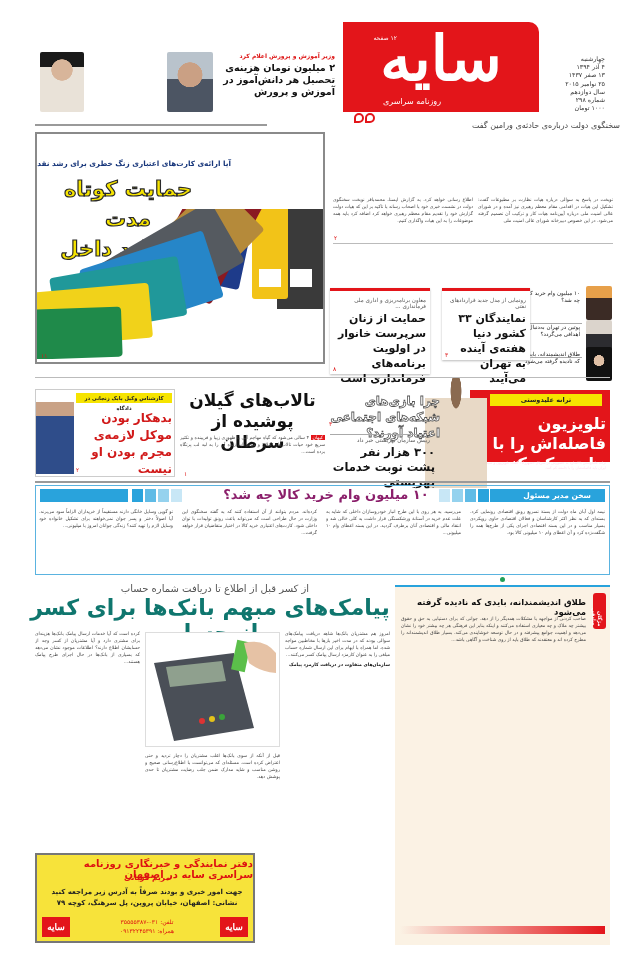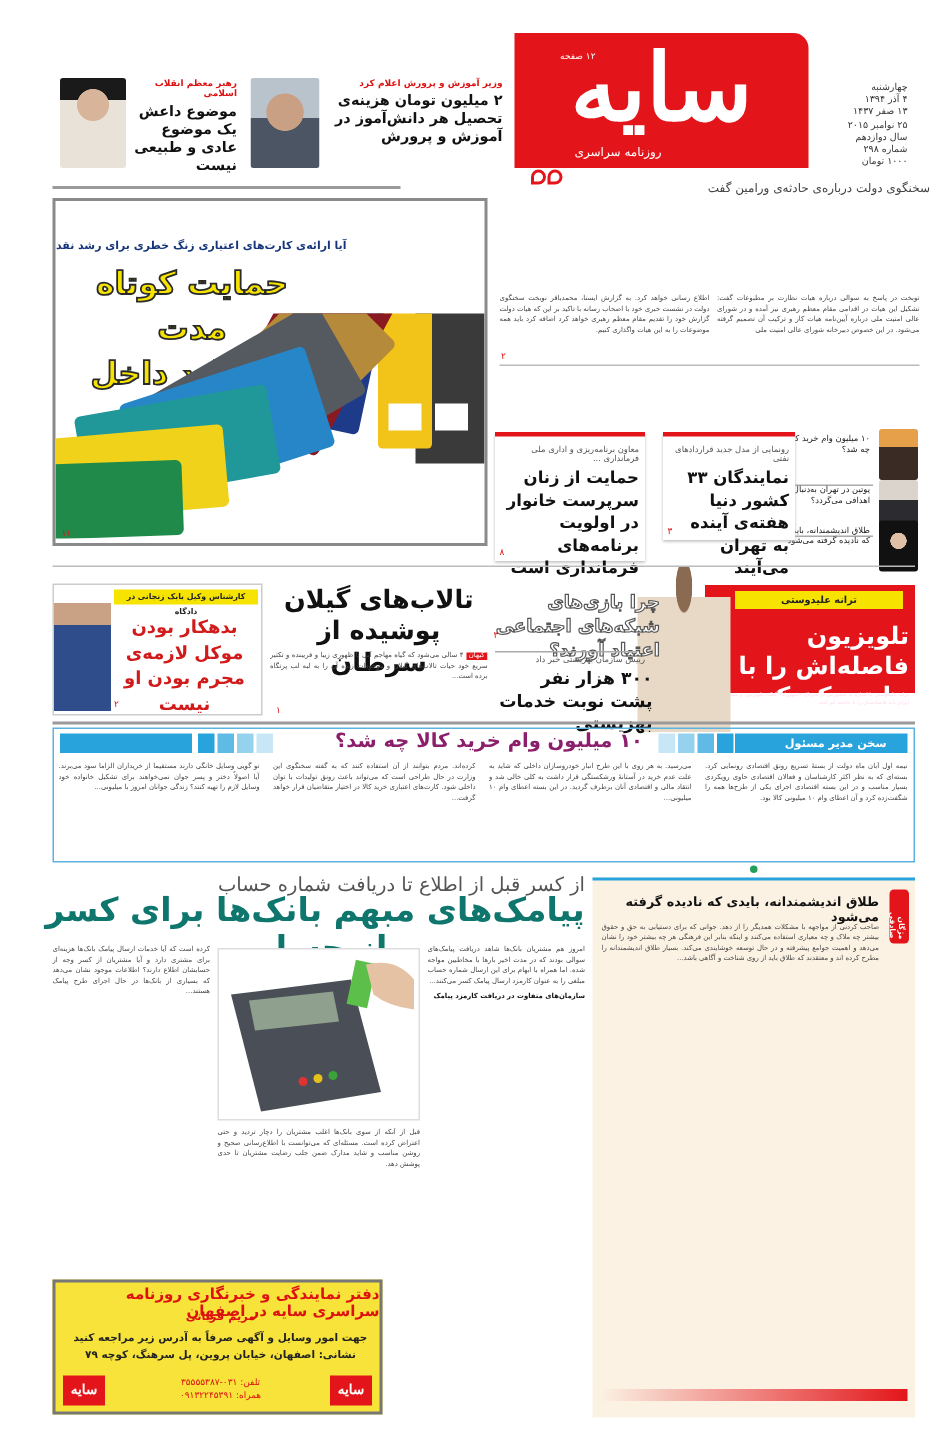--- a/index.html
+++ b/index.html
@@ -59,21 +59,21 @@
   .yellow-tag { background:#f6e400; font-size:6px; color:#222; font-weight:bold; text-align:center; }
 
   
   .editorial-bar { left: 35px; top: 485px; width: 575px; height: 90px; border: 1px solid #5ab3e0; }
   .ed-label { position:absolute; right: 4px; top: 3px; width: 115px; height: 13px; background: #29a3dc; color:#fff; font-size: 7.5px; line-height:13px; font-weight:bold; padding-right: 14px; }
   .sq { position:absolute; top: 3px; width: 11px; height: 13px; }
   .ed-head { position:absolute; left: 170px; top: 1px; width: 240px; text-align:center; font-size: 13px; font-weight:bold; color:#8b1f6b; }
   .ed-col { position:absolute; top: 22px; height: 62px; overflow:hidden; }
 
   
-  .bottom-kicker { left: 40px; top: 583px; width: 350px; text-align:right; font-size:13px; color:#555; }
+  .bottom-kicker { left: 40px; top: 583px; width: 350px; text-align:center; font-size:10px; color:#555; }
   .bottom-head { left: 30px; top: 595px; width: 360px; text-align:center; font-size: 22px; font-weight: bold; color: #0f766e; }
   .side-story { left: 395px; top: 585px; width: 215px; height: 360px; background: #fbf2e4; border-top: 2px solid #29a3dc; }
   .side-story .hd { position:absolute; right: 24px; top: 10px; width: 188px; font-size: 8.5px; font-weight: bold; color:#111; text-align:right; }
   .side-story .vtag { position:absolute; right: 4px; top: 6px; width: 13px; height: 36px; background:#e3151a; border-radius:3px; }
   .side-story .vtag span { display:block; writing-mode: vertical-rl; color:#fff; font-size: 5px; font-weight:bold; padding: 3px 3px; }
   .pos-img { left: 145px; top: 632px; width: 135px; height: 115px; background:#fff; border:1px solid #ddd; }
   .ad-box { left: 35px; top: 853px; width: 220px; height: 90px; background: #f7e33a; border: 2px solid #777; }
   .ad-box .t1 { position:absolute; left: 4px; top: 3px; width: 212px; text-align:right; font-size: 10px; font-weight:bold; color:#d11; }
   .ad-box .t2 { position:absolute; left: 4px; top: 18px; width: 212px; text-align:center; font-size: 7.5px; font-weight:bold; color:#d11; }
   .ad-box .t3 { position:absolute; left: 4px; top: 32px; width: 212px; text-align:center; font-size: 7px; font-weight:bold; color:#222; line-height: 11px; }
@@ -104,24 +104,20 @@
 <div class="abs teaser" style="left:165px; width:170px;">
   <div class="abs photo minister" style="right:122px; top:0; width:46px; height:60px;"></div>
   <div style="position:absolute; right:0; top:0; width:118px;">
     <div class="kicker">وزیر آموزش و پرورش اعلام کرد</div>
     <div class="head">۲ میلیون تومان هزینه‌ی تحصیل هر دانش‌آموز در آموزش و پرورش</div>
   </div>
 </div>
 
 <div class="abs teaser" style="left:40px; width:118px;">
   <div class="abs photo khamenei" style="left:0; top:0; width:44px; height:60px;"></div>
-  <div style="position:absolute; right:0; top:0; width:70px;">
-    <div class="kicker">رهبر معظم انقلاب اسلامی</div>
-    <div class="head">موضوع داعش یک موضوع عادی و طبیعی نیست</div>
-  </div>
 </div>
 
 <div class="abs rule" style="left:35px; top:124px; width:232px;"></div>
 
 <div class="abs kicker-main">سخنگوی دولت درباره‌ی حادثه‌ی ورامین گفت</div>
 <div class="abs main-head">
 </div>
 <div class="abs body-text" style="left:478px; top:196px; width:135px; height:40px; overflow:hidden;">توبخت در پاسخ به سوالی درباره هیات نظارت بر مطبوعات گفت: تشکیل این هیات در اقدامی مقام معظم رهبری نیز آمده و در شورای عالی امنیت ملی درباره آیین‌نامه هیات کار و ترکیب آن تصمیم گرفته می‌شود. در این خصوص دبیرخانه شورای عالی امنیت ملی</div>
 <div class="abs body-text" style="left:333px; top:196px; width:140px; height:40px; overflow:hidden;">اطلاع رسانی خواهد کرد. به گزارش ایسنا، محمدباقر نوبخت سخنگوی دولت در نشست خبری خود با اصحاب رسانه با تاکید بر این که هیات دولت گزارش خود را تقدیم مقام معظم رهبری خواهد کرد اضافه کرد باید همه موضوعات را به این هیات واگذاری کنیم.</div>
 <div class="abs pg-num" style="left:334px; top:234px;">۲</div>
@@ -210,21 +206,21 @@
 <div class="abs band-head" style="left:180px; top:390px; width:145px; font-size:17px; line-height:21px;">تالاب‌های گیلان پوشیده از سرطان</div>
 <div class="abs body-text" style="left:180px; top:434px; width:145px; height:38px; overflow:hidden;">
   <span style="background:#e3151a; color:#fff; padding:0 2px;">کیهان</span>
   <span>۴ سالی می‌شود که گیاه مهاجم آبی با ظهوری زیبا و فریبنده و تکثیر سریع خود حیات تالاب‌های گیلان و موجودات زنده آن را به لبه لب پرتگاه برده است...</span>
 </div>
 <div class="abs pg-num" style="left:184px; top:470px;">۱</div>
 
 <div class="abs" style="left:35px; top:389px; width:140px; height:88px; border:1px solid #ccc;">
   <div class="abs yellow-tag" style="left:40px; top:3px; width:96px; height:10px; line-height:10px; font-size:5.2px;">کارشناس وکیل بابک زنجانی در دادگاه</div>
   <div class="abs" style="left:0; top:12px; width:38px; height:72px; background:linear-gradient(180deg,#c9a286 0 20%, #2f4d8a 20%);"></div>
-  <div class="abs" style="left:38px; top:20px; width:98px; text-align:center; font-size:12px; line-height:17px; color:#d11a1a; font-weight:bold;">بدهکار بودن موکل لازمه‌ی مجرم بودن او نیست</div>
+  <div class="abs" style="left:38px; top:20px; width:98px; text-align:right; font-size:12px; line-height:17px; color:#d11a1a; font-weight:bold;">بدهکار بودن موکل لازمه‌ی مجرم بودن او نیست</div>
   <div class="pg-num" style="left:40px; bottom:3px;">۲</div>
 </div>
 <div class="abs rule" style="left:35px; top:481px; width:575px; height:2px;"></div>
 
 <div class="abs editorial-bar">
   <div class="ed-label">سخن مدیر مسئول</div>
   <div class="sq" style="right:120px; background:#29a3dc;"></div>
   <div class="sq" style="right:133px; background:#5fbbe6;"></div>
   <div class="sq" style="right:146px; background:#95d2ee;"></div>
   <div class="sq" style="right:159px; background:#c8e7f6;"></div>
@@ -259,21 +255,21 @@
     <circle cx="68" cy="86" r="3" fill="#e4c21a"></circle>
     <circle cx="78" cy="84" r="3" fill="#3aa33a"></circle>
     <path d="M100 10 Q120 5 132 20 L132 40 Q115 38 105 30 Z" fill="#e6c2a5"></path>
   </svg>
 </div>
 
 <div class="abs ad-box">
   <div class="t1">دفتر نمایندگی و خبرنگاری روزنامه سراسری سایه در اصفهان</div>
   <div class="t2">مریم قربانی</div>
   <div class="t3">
-    <div>جهت امور وسایل و آگهی صرفاً به آدرس زیر مراجعه کنید</div>
+    <div>جهت امور خبری و بودند صرفاً به آدرس زیر مراجعه کنید</div>
     <div>نشانی: اصفهان، خیابان پروین، پل سرهنگ، کوچه ۷۹</div>
   </div>
   <div class="t4">
     <div>تلفن: ۰۳۱-۳۵۵۵۵۳۸۷</div>
     <div>همراه: ۰۹۱۳۲۲۴۵۳۹۱</div>
   </div>
   <div class="ad-logo" style="left:5px;">سایه</div>
   <div class="ad-logo" style="right:5px;">سایه</div>
 </div>
 

